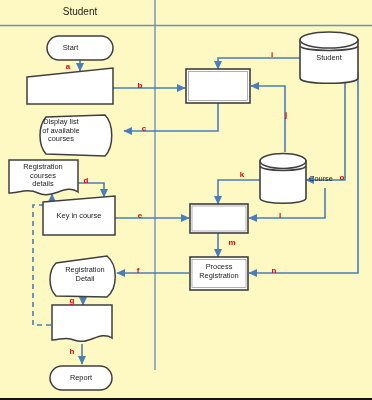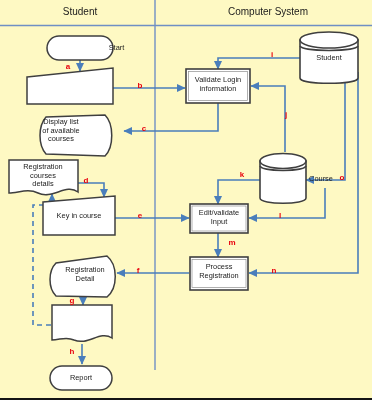--- a/index.html
+++ b/index.html
@@ -109,38 +109,33 @@
     <g stroke="#3f3f3f" stroke-width="1.6" fill="#ffffff">
       <path d="M260,161 L260,198 C260,205 306,205 306,198 L306,161 Z"></path>
       <ellipse cx="283" cy="161" rx="23" ry="7.5"></ellipse>
       <path d="M260,166 C263,172 303,172 306,166" fill="none"></path>
     </g>
 
     <line class="frame" x1="0" y1="399" x2="372" y2="399" stroke="#141414" stroke-width="2"></line>
   </svg>
 
   <div class="lane-title" style="left:40px;top:6px;width:80px;">Student</div>
-  <div class="lane-title" style="left:208px;top:6px;width:120px;">Computer System</div>
 
-  <div class="node-label" style="left:47px;top:44px;width:47px;padding-left:46px;">Start</div>
+  <div class="node-label" style="left:47px;top:44px;width:47px;">Start</div>
   <div class="node-label" style="left:32px;top:118px;width:58px;">Display list
 of available
 courses</div>
   <div class="node-label" style="left:8px;top:163px;width:70px;">Registration
 courses
 details</div>
   <div class="node-label" style="left:44px;top:212px;width:70px;">Key in course</div>
   <div class="node-label" style="left:55px;top:266px;width:60px;">Registration
 Detail</div>
   <div class="node-label" style="left:50px;top:374px;width:62px;">Report</div>
 
-  <div class="node-label" style="left:186px;top:76px;width:64px;">Validate Login
-information</div>
-  <div class="node-label" style="left:189px;top:209px;width:60px;">Edit/validate
-Input</div>
   <div class="node-label" style="left:189px;top:263px;width:60px;">Process
 Registration</div>
   <div class="node-label" style="left:300px;top:54px;width:58px;">Student</div>
   <div class="node-label" style="left:260px;top:175px;width:46px;padding-left:38px;">Course</div>
 
   <div class="edge-label" style="left:58px;top:62px;width:20px;">a</div>
   <div class="edge-label" style="left:130px;top:81px;width:20px;">b</div>
   <div class="edge-label" style="left:134px;top:124px;width:20px;">c</div>
   <div class="edge-label" style="left:76px;top:176px;width:20px;">d</div>
   <div class="edge-label" style="left:130px;top:211px;width:20px;">e</div>

